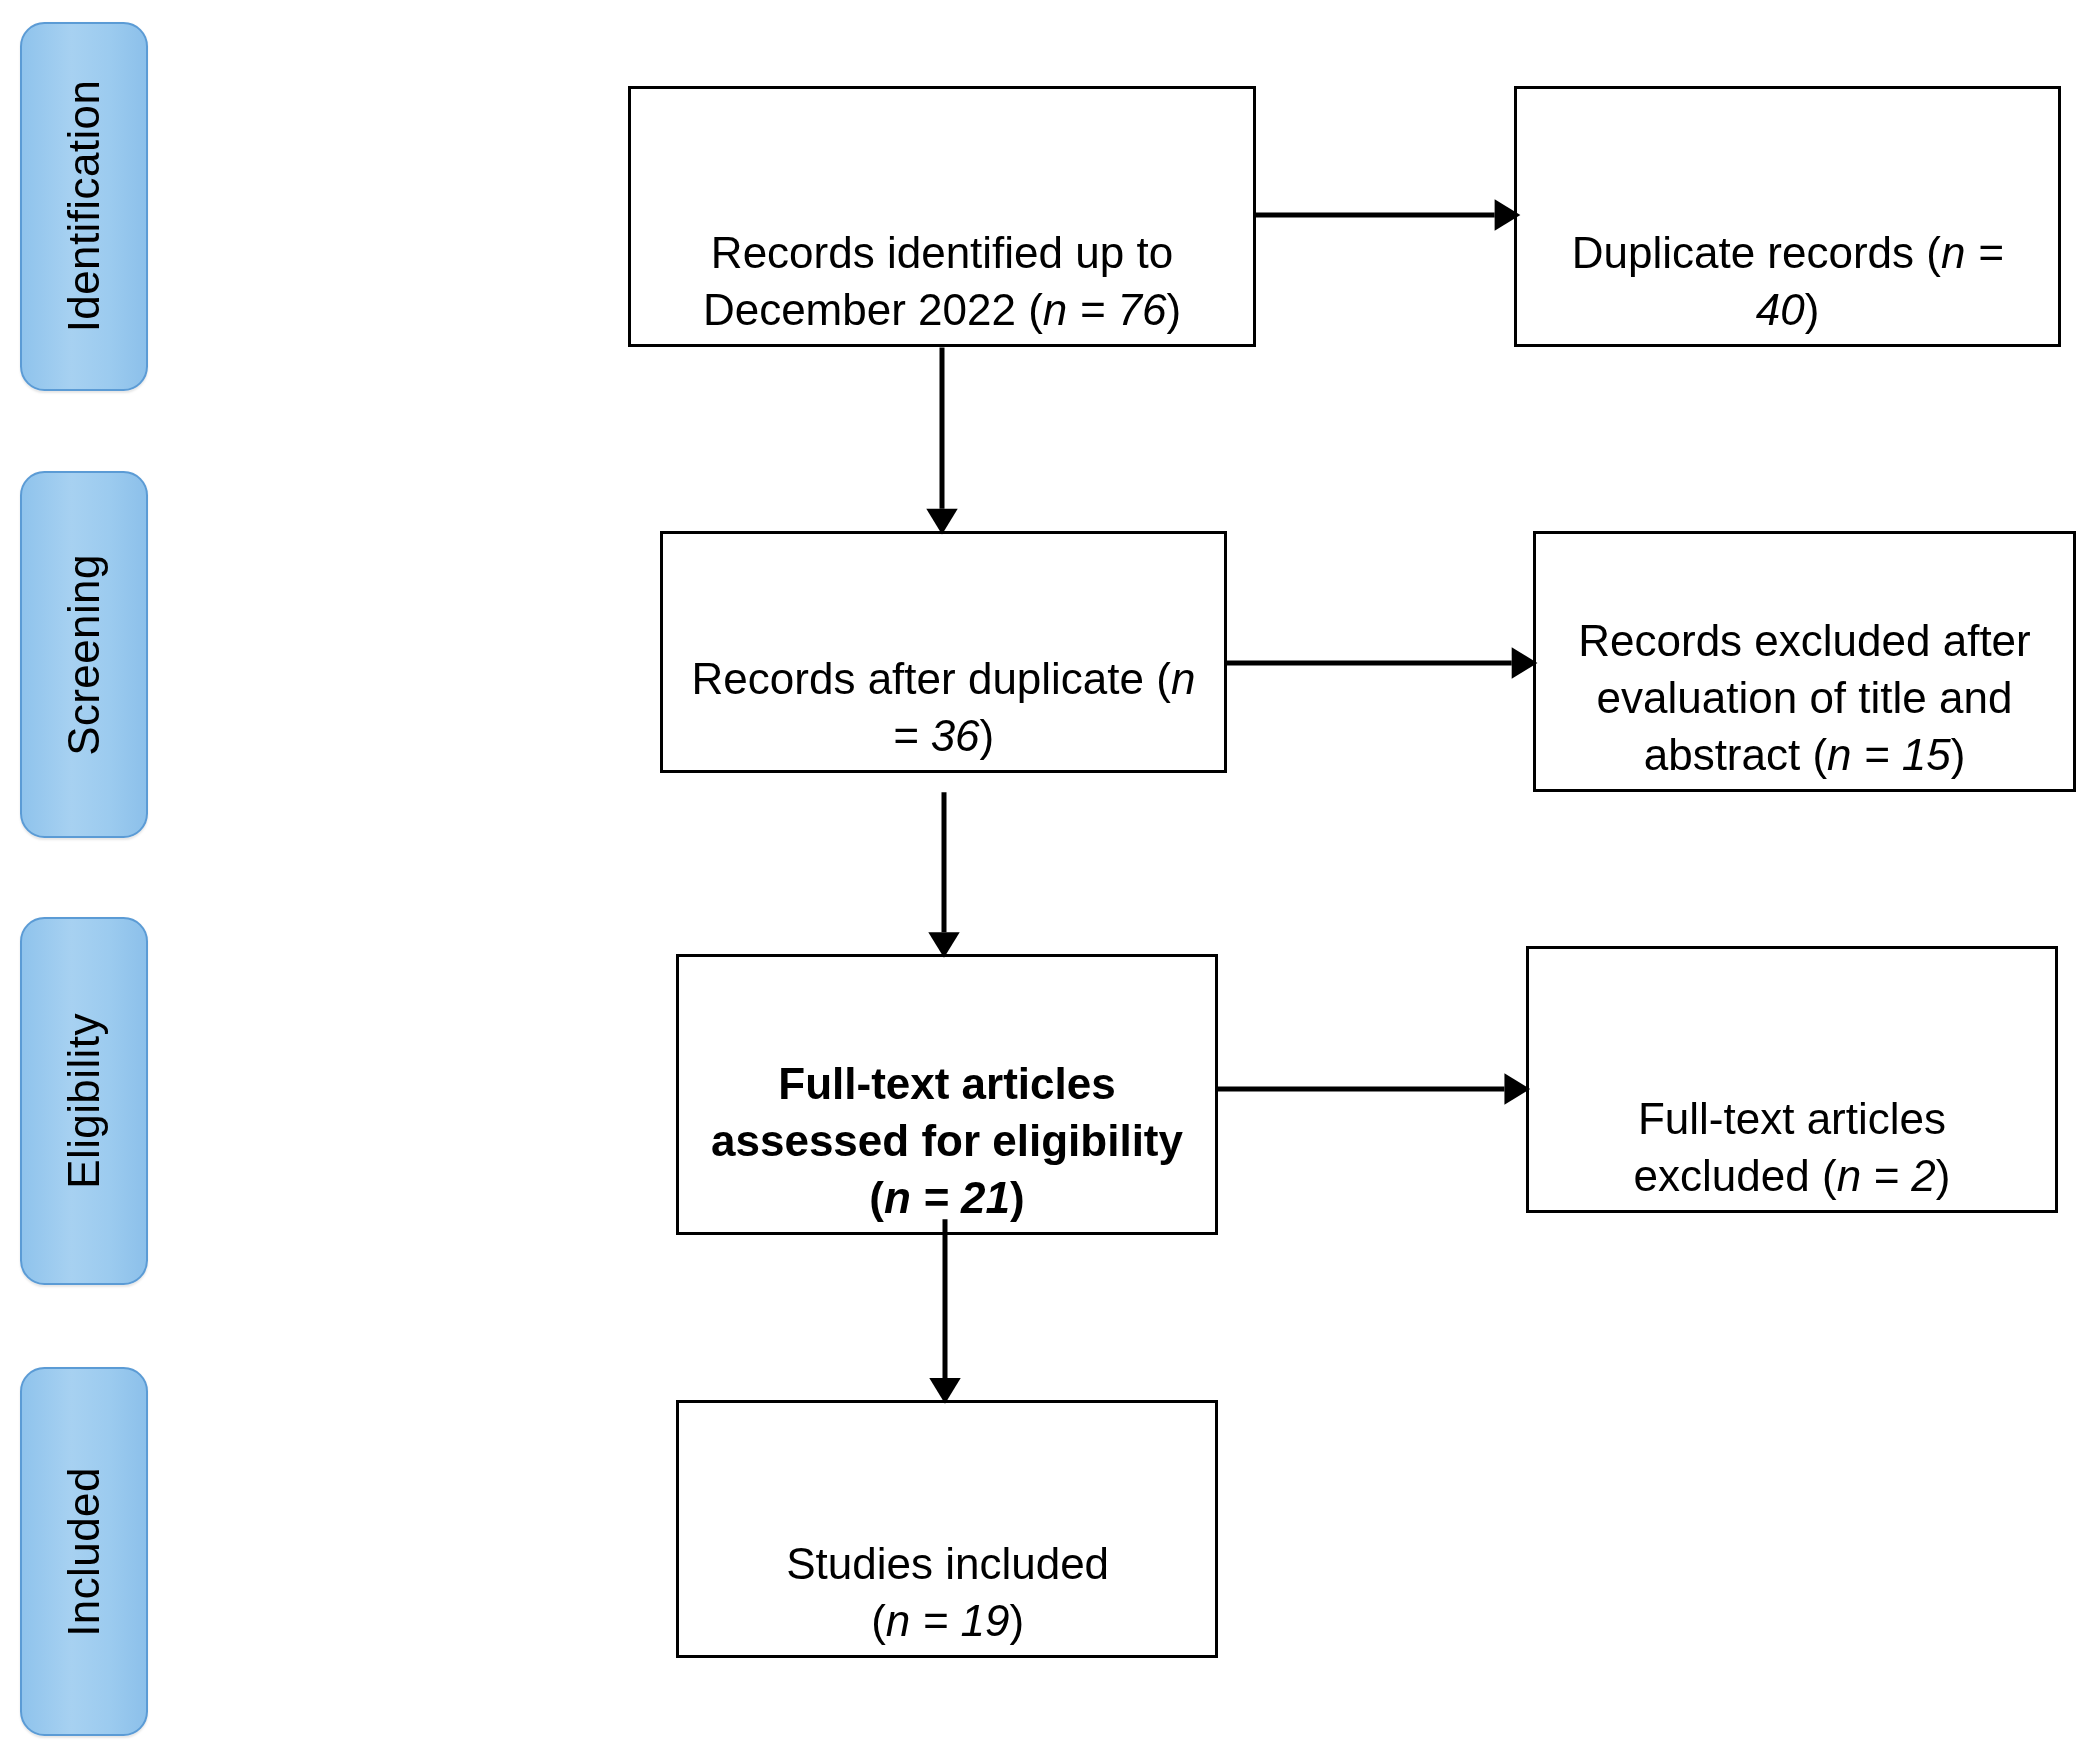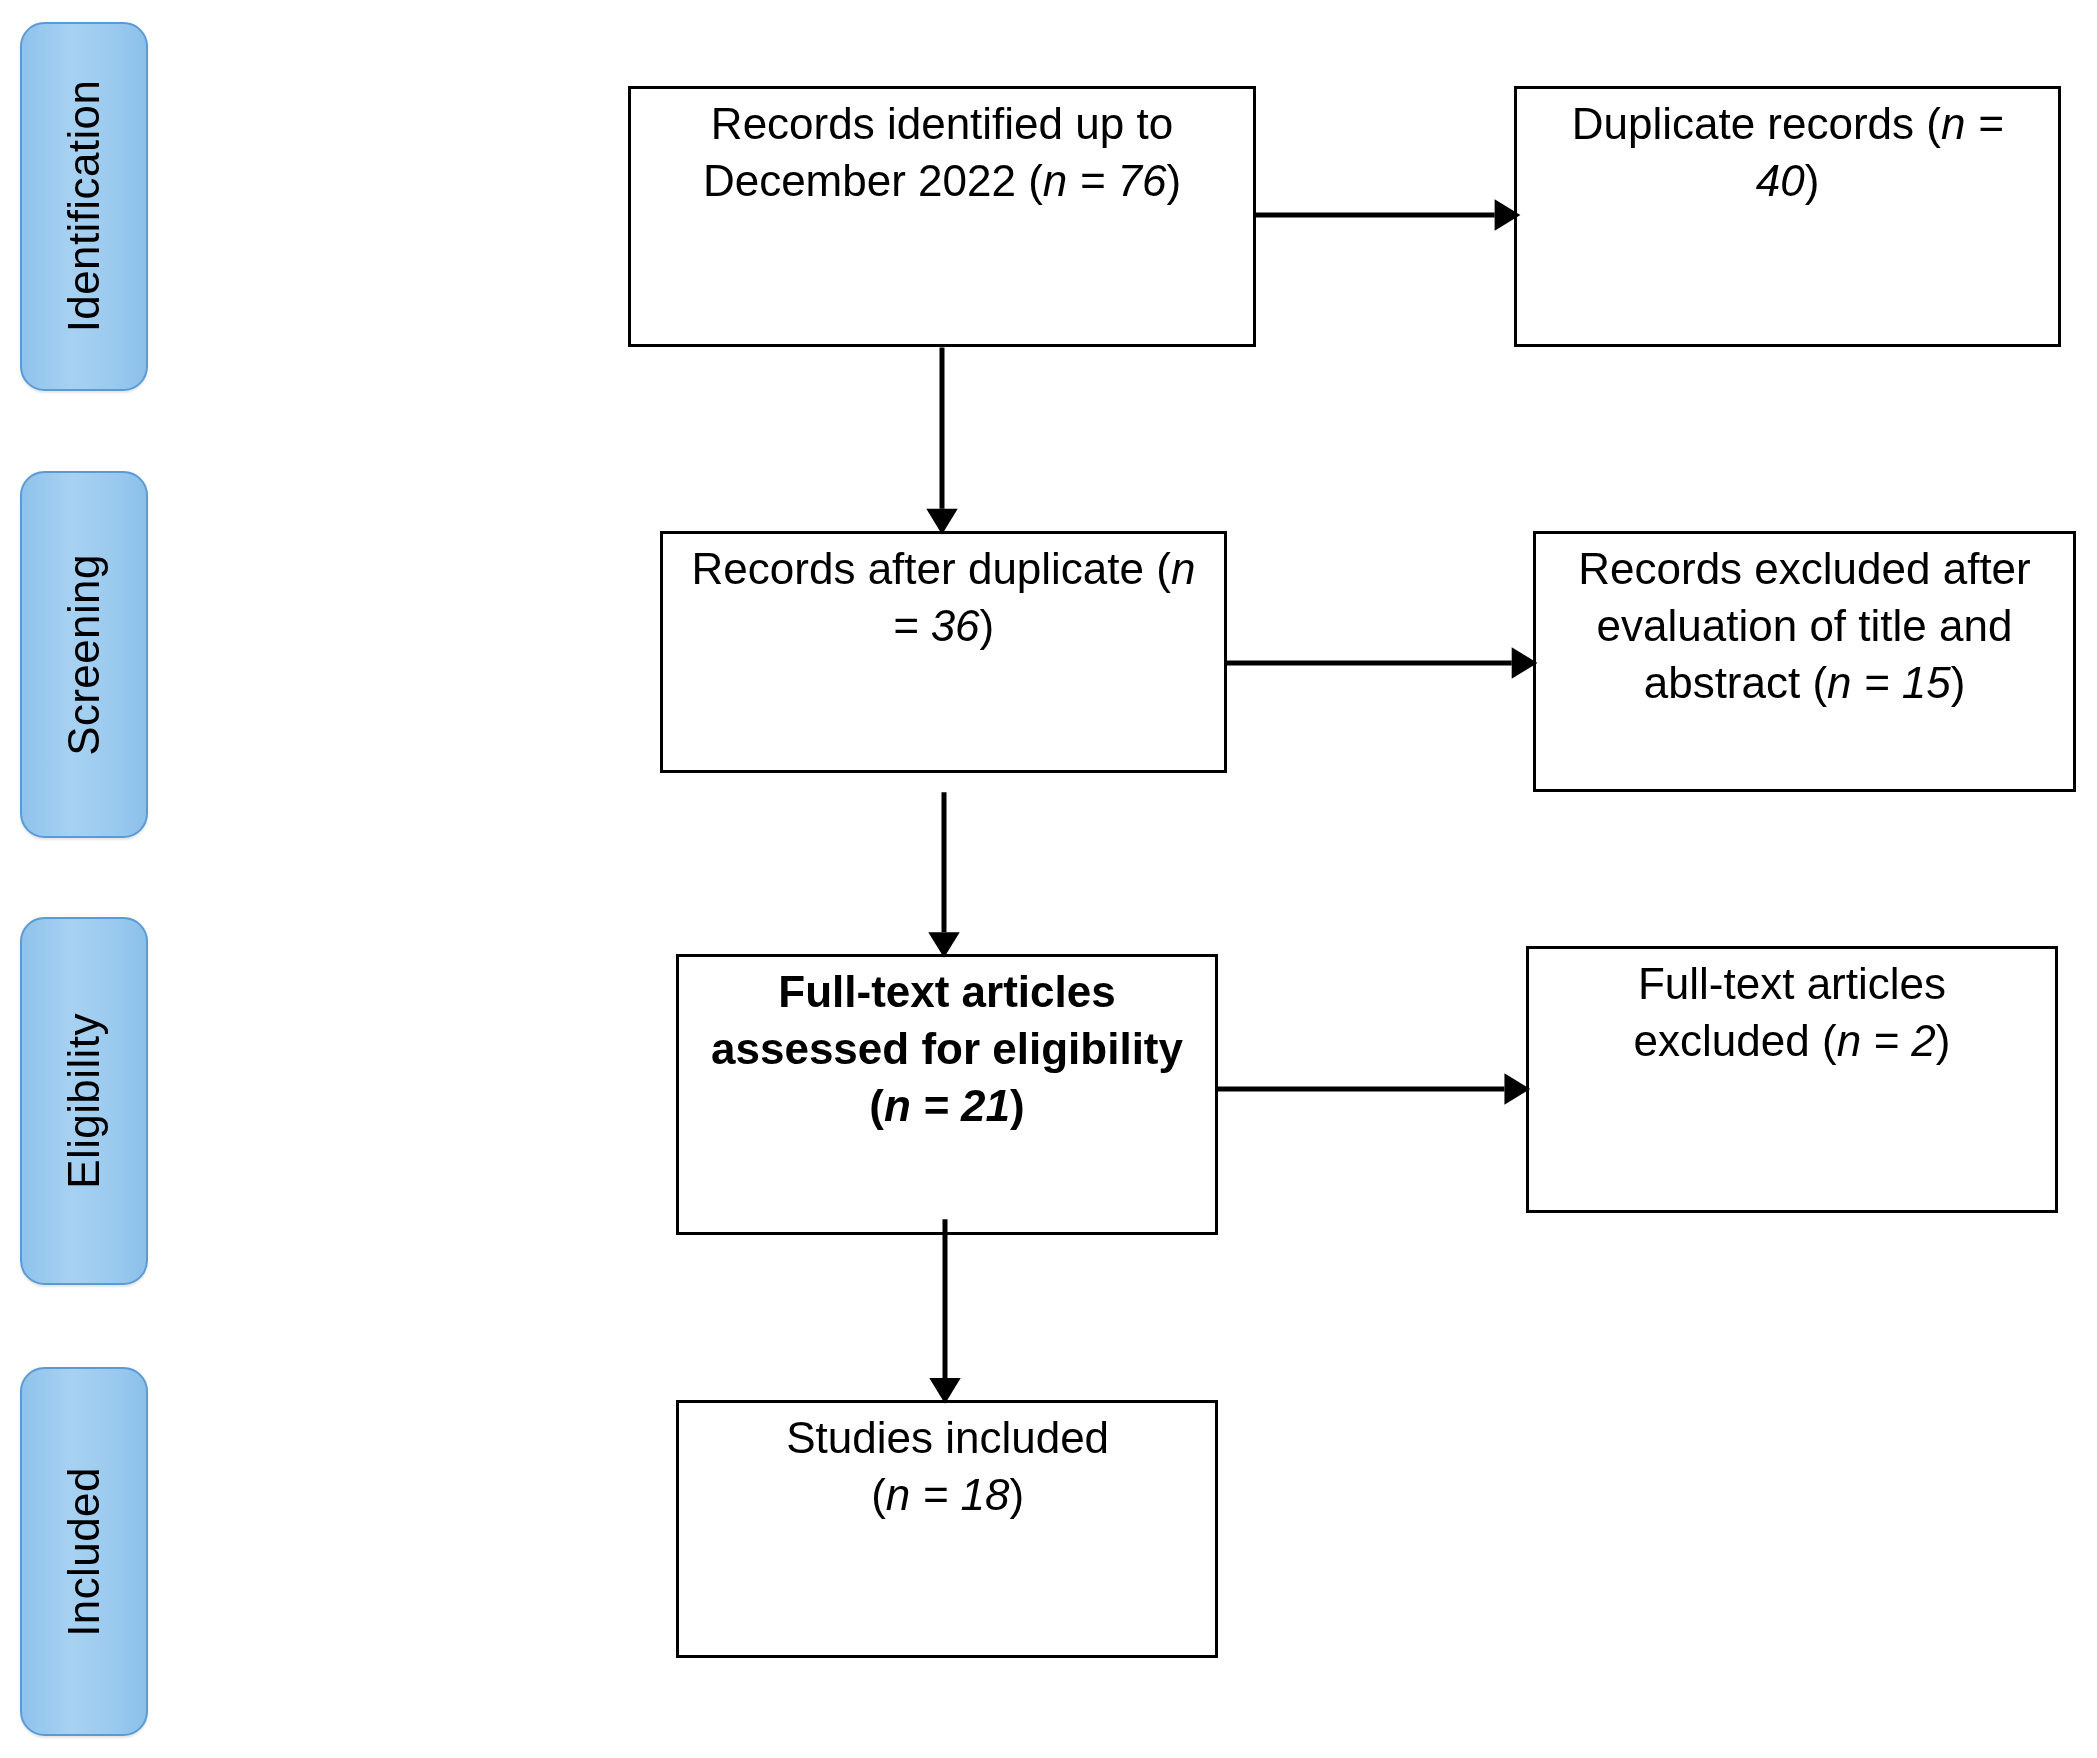--- a/index.html
+++ b/index.html
@@ -49,21 +49,21 @@
   #stage-eligibility    { top: 917px; height: 368px; }
   #stage-included       { top: 1367px; height: 369px; }
 
   
   .flow-box {
     position: absolute;
     border: 3.6px solid #000000;
     background: #ffffff;
     box-sizing: border-box;
     display: flex;
-    align-items: flex-start;
+    align-items: flex-end;
     justify-content: center;
     padding: 5.7px 18.7px;
   }
   .flow-box .box-text {
     text-align: center;
     font-size: 44px;
     line-height: 1.30;
     color: #000000;
     font-family: "Liberation Sans", sans-serif;
   }
@@ -124,21 +124,21 @@
 
   <div class="flow-box" id="box-fulltext">
     <span class="box-text">Full-text articles assessed for eligibility<br>(<i>n = 21</i>)</span>
   </div>
 
   <div class="flow-box" id="box-fulltext-exc">
     <span class="box-text">Full-text articles excluded (<i>n = 2</i>)</span>
   </div>
 
   <div class="flow-box" id="box-included">
-    <span class="box-text">Studies included<br>(<i>n = 18</i>)</span>
+    <span class="box-text">Studies included<br>(<i>n = 19</i>)</span>
   </div>
 
   <div class="connector" style="left:1254px; top:195px; width:267px; height:40px;">
     <svg width="267" height="40" viewBox="0 0 372 56">
       <line x1="0" y1="28" x2="336" y2="28" stroke="#000" stroke-width="7"></line>
       <polygon points="336,6 372,28 336,50" fill="#000"></polygon>
     </svg>
   </div>
 
   <div class="connector" style="left:922px; top:347px; width:40px; height:188px;">

